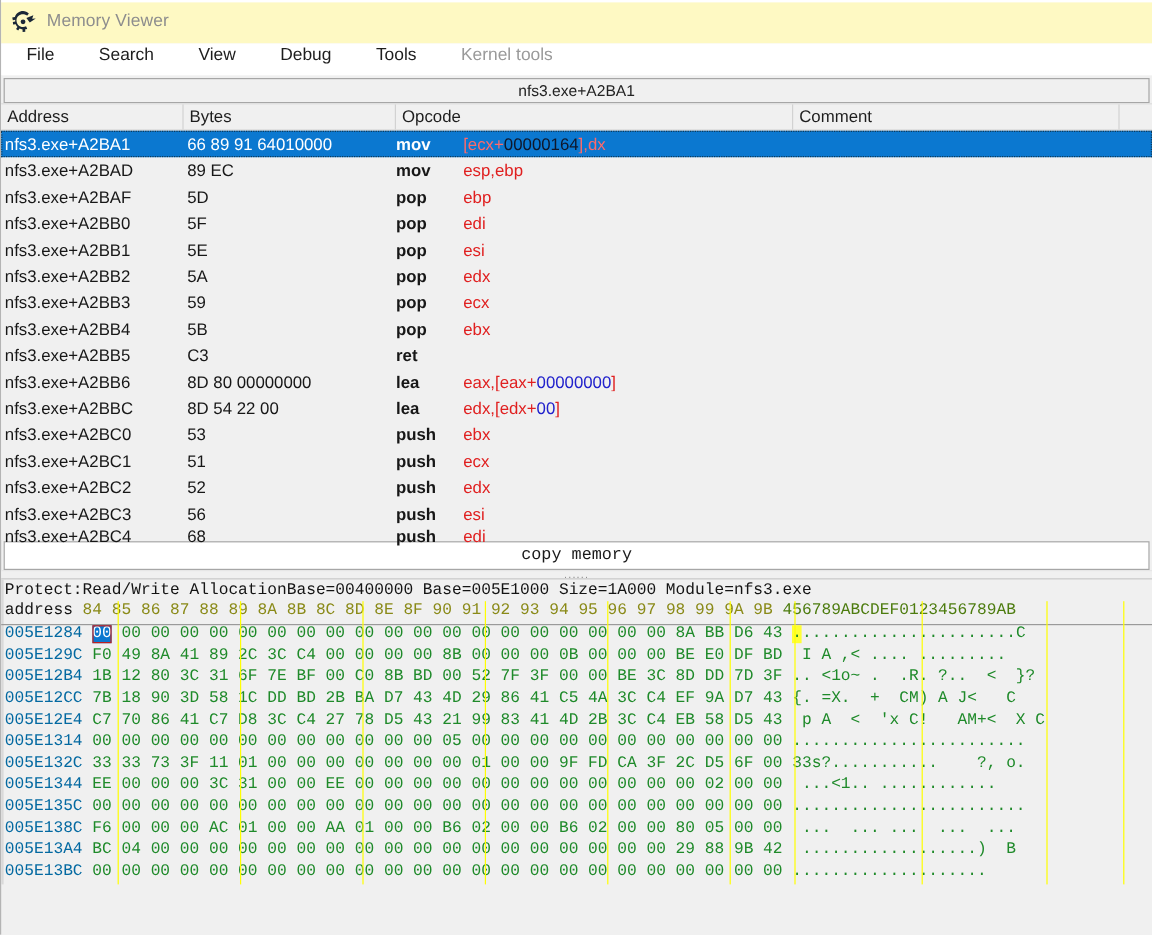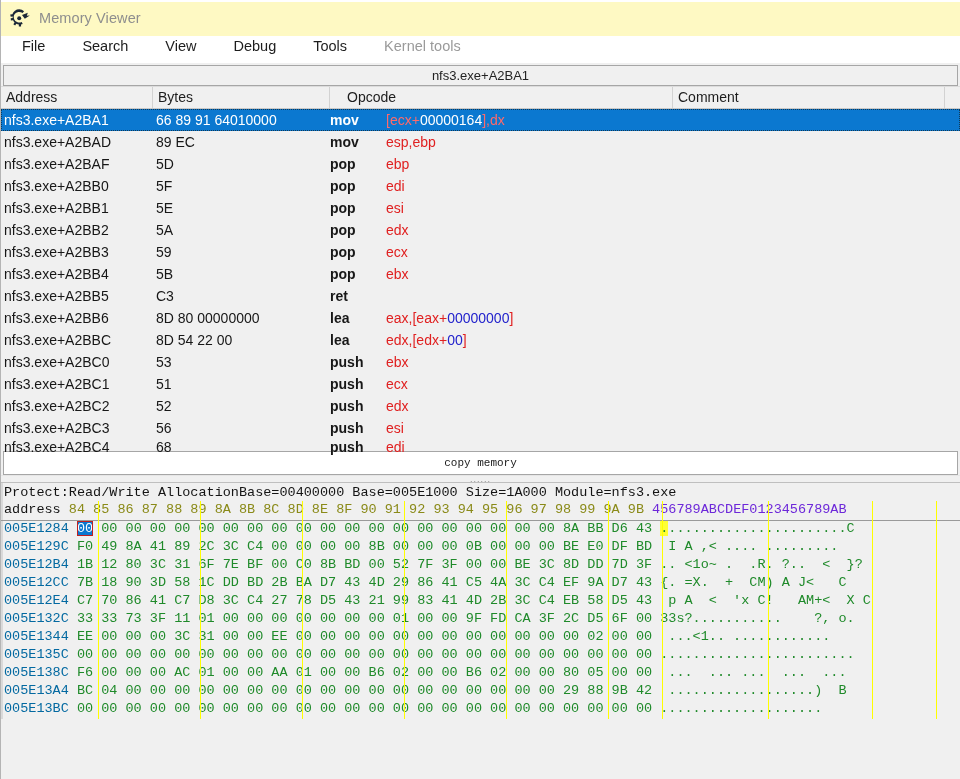--- a/index.html
+++ b/index.html
@@ -34,60 +34,60 @@
 
   
   .disasm { position:relative; background:#f0f0f0; }
   .dis-head { display:flex; height:23px; background:#f0f0f0;
               border-top:1px solid #dcdcdc; border-bottom:1px solid #c8c8c8;
               font-size:14px; color:#1d1d1d; }
   .dis-head > div { padding:2px 0 0 5px; border-right:1px solid #d2d2d2; overflow:hidden;
                     white-space:nowrap; }
   .c-addr  { width:152px; flex:0 0 152px; }
   .c-bytes { width:177px; flex:0 0 177px; }
-  .c-op    { width:331px; flex:0 0 331px;margin-left:12px; }
+  .c-op    { width:331px; flex:0 0 331px; }
   .c-cmt   { width:272px; flex:0 0 272px; }
   .c-end   { width:25px;  flex:0 0 25px; border-right:none !important; }
 
   .dis-rows { position:relative; }
   .drow { display:flex; height:22px; align-items:center; font-size:14px; color:#171717;
           white-space:nowrap; }
   .drow > div { overflow:hidden; white-space:nowrap; }
   .drow .f-addr  { width:152px; flex:0 0 152px; padding-left:3px; }
   .drow .f-bytes { width:177px; flex:0 0 177px; padding-left:3px; }
   .drow .f-mnem  { width:56px;  flex:0 0 56px;  font-weight:bold; }
   .drow .f-ops   { flex:1 1 auto; }
   .drow.sel { background:#0b78d0; color:#ffffff; outline:1px dotted #103a57; outline-offset:-1px; }
   .drow.clipped { height:11px; align-items:flex-start; }
 
   .reg   { color:#e02020; }
   .imm   { color:#8a8a18; }
   .imm2  { color:#2222cc; }
   .sym   { color:#1f8a2a; }
   .drow.sel .reg, .drow.sel .sym { color:#ff6a6a; }
-  .drow.sel .imm { color:#ffffff; }
+  .drow.sel .imm { color:#0f172a; }
 
   
   .copybar-wrap { padding:1px 2px 0 2px; }
   .copybar { height:24px; background:#ffffff; border:1px solid #a6a6a6;
              display:flex; align-items:center; justify-content:center;
-             font-family:"Liberation Mono", monospace; font-size:11px; color:#1a1a1a; }
+             font-family:"Liberation Mono", monospace; font-size:14px; color:#1a1a1a; }
   .grip { height:8px; background:#f0f0f0; display:flex; align-items:center; justify-content:center;
           border-top:1px solid #e6e6e6; border-bottom:1px solid #bfbfbf; }
   .grip span { font-size:9px; letter-spacing:1px; color:#8d8d8d; line-height:6px; }
 
   
   .hexpanel { background:#f0f0f0; font-family:"Liberation Mono", monospace;
               font-size:13.5px; color:#141414; position:relative; }
   .hex-info { padding:2px 0 1px 3px; white-space:nowrap; letter-spacing:0px; }
   .hex-colhead { padding:1px 0 0 3px; white-space:nowrap; position:relative;
                  border-bottom:1px solid #9a9a9a; height:20px; }
   .hex-colhead .ch-addr { color:#141414; }
   .hex-colhead .ch-byte { color:#8a8a18; }
-  .hex-colhead .ch-asc  { color:#6d28d9; }
+  .hex-colhead .ch-asc  { color:#4d7c0f; }
 
   .hexbody { position:relative; }
   .hrow { height:18px; white-space:nowrap; padding-left:3px; position:relative; }
   .hrow .haddr { color:#0369a1; }
   .hrow .hb { color:#1f8a2a;margin-top:24px; }
   .hrow .hasc { color:#1f8a2a; }
   .hrow .selbyte { background:#0b78d0; color:#ffffff; outline:1px solid #c02020; outline-offset:-1px; }
   .hrow .selasc  { background:#ffff33; color:#1f8a2a; }
 
   
@@ -244,20 +244,21 @@
   <div class="hexpanel">
     <div class="leftedge"></div>
     <div class="hex-info">Protect:Read/Write  AllocationBase=00400000 Base=005E1000 Size=1A000 Module=nfs3.exe</div>
     <div class="hex-colhead" id="hex-colhead"><span class="ch-addr">address</span><span class="ch-byte">  84 85 86 87 88 89 8A 8B 8C 8D 8E 8F 90 91 92 93 94 95 96 97 98 99 9A 9B</span><span class="ch-asc"> 456789ABCDEF0123456789AB</span></div>
     <div class="hexbody" id="hex-rows">
         <div class="hrow"><span class="haddr">005E1284</span><span class="hb"> <span class="selbyte">00</span> 00 00 00 00 00 00 00 00 00 00 00 00 00 00 00 00 00 00 00 8A BB D6 43</span><span class="hasc">&nbsp;<span class="selasc">.</span>......................C</span></div>
         <div class="hrow"><span class="haddr">005E129C</span><span class="hb"> F0 49 8A 41 89 2C 3C C4 00 00 00 00 8B 00 00 00 0B 00 00 00 BE E0 DF BD</span><span class="hasc">&nbsp; I&nbsp;A&nbsp;,&lt;&nbsp;....&nbsp;.........</span></div>
         <div class="hrow"><span class="haddr">005E12B4</span><span class="hb"> 1B 12 80 3C 31 6F 7E BF 00 C0 8B BD 00 52 7F 3F 00 00 BE 3C 8D DD 7D 3F</span><span class="hasc">&nbsp;..&nbsp;&lt;1o~&nbsp;.&nbsp;&nbsp;.R.&nbsp;?..&nbsp;&nbsp;&lt;&nbsp;&nbsp;}?</span></div>
         <div class="hrow"><span class="haddr">005E12CC</span><span class="hb"> 7B 18 90 3D 58 1C DD BD 2B BA D7 43 4D 29 86 41 C5 4A 3C C4 EF 9A D7 43</span><span class="hasc">&nbsp;{.&nbsp;=X.&nbsp;&nbsp;+&nbsp;&nbsp;CM)&nbsp;A&nbsp;J&lt;&nbsp;&nbsp;&nbsp;C</span></div>
         <div class="hrow"><span class="haddr">005E12E4</span><span class="hb"> C7 70 86 41 C7 D8 3C C4 27 78 D5 43 21 99 83 41 4D 2B 3C C4 EB 58 D5 43</span><span class="hasc">&nbsp; p&nbsp;A&nbsp;&nbsp;&lt;&nbsp;&nbsp;'x&nbsp;C!&nbsp;&nbsp;&nbsp;AM+&lt;&nbsp;&nbsp;X&nbsp;C</span></div>
+        <div class="hrow"><span class="haddr">005E1314</span><span class="hb"> 00 00 00 00 00 00 00 00 00 00 00 00 05 00 00 00 00 00 00 00 00 00 00 00</span><span class="hasc">&nbsp;........................</span></div>
         <div class="hrow"><span class="haddr">005E132C</span><span class="hb"> 33 33 73 3F 11 01 00 00 00 00 00 00 00 01 00 00 9F FD CA 3F 2C D5 6F 00</span><span class="hasc">&nbsp;33s?...........&nbsp;&nbsp;&nbsp;&nbsp;?,&nbsp;o.</span></div>
         <div class="hrow"><span class="haddr">005E1344</span><span class="hb"> EE 00 00 00 3C 31 00 00 EE 00 00 00 00 00 00 00 00 00 00 00 00 02 00 00</span><span class="hasc">&nbsp; ...&lt;1..&nbsp;............</span></div>
         <div class="hrow"><span class="haddr">005E135C</span><span class="hb"> 00 00 00 00 00 00 00 00 00 00 00 00 00 00 00 00 00 00 00 00 00 00 00 00</span><span class="hasc">&nbsp;........................</span></div>
         <div class="hrow"><span class="haddr">005E138C</span><span class="hb"> F6 00 00 00 AC 01 00 00 AA 01 00 00 B6 02 00 00 B6 02 00 00 80 05 00 00</span><span class="hasc">&nbsp; ...&nbsp;&nbsp;...&nbsp;...&nbsp;&nbsp;...&nbsp;&nbsp;...</span></div>
         <div class="hrow"><span class="haddr">005E13A4</span><span class="hb"> BC 04 00 00 00 00 00 00 00 00 00 00 00 00 00 00 00 00 00 00 29 88 9B 42</span><span class="hasc">&nbsp; ..................)&nbsp;&nbsp;B</span></div>
         <div class="hrow"><span class="haddr">005E13BC</span><span class="hb"> 00 00 00 00 00 00 00 00 00 00 00 00 00 00 00 00 00 00 00 00 00 00 00 00</span><span class="hasc">&nbsp;....................</span></div>
       </div>
 
   <div class="vline" style="left: 97px; top: 18px; bottom: 0px;"></div>
       <div class="vline" style="left: 199px; top: 18px; bottom: 0px;"></div>

